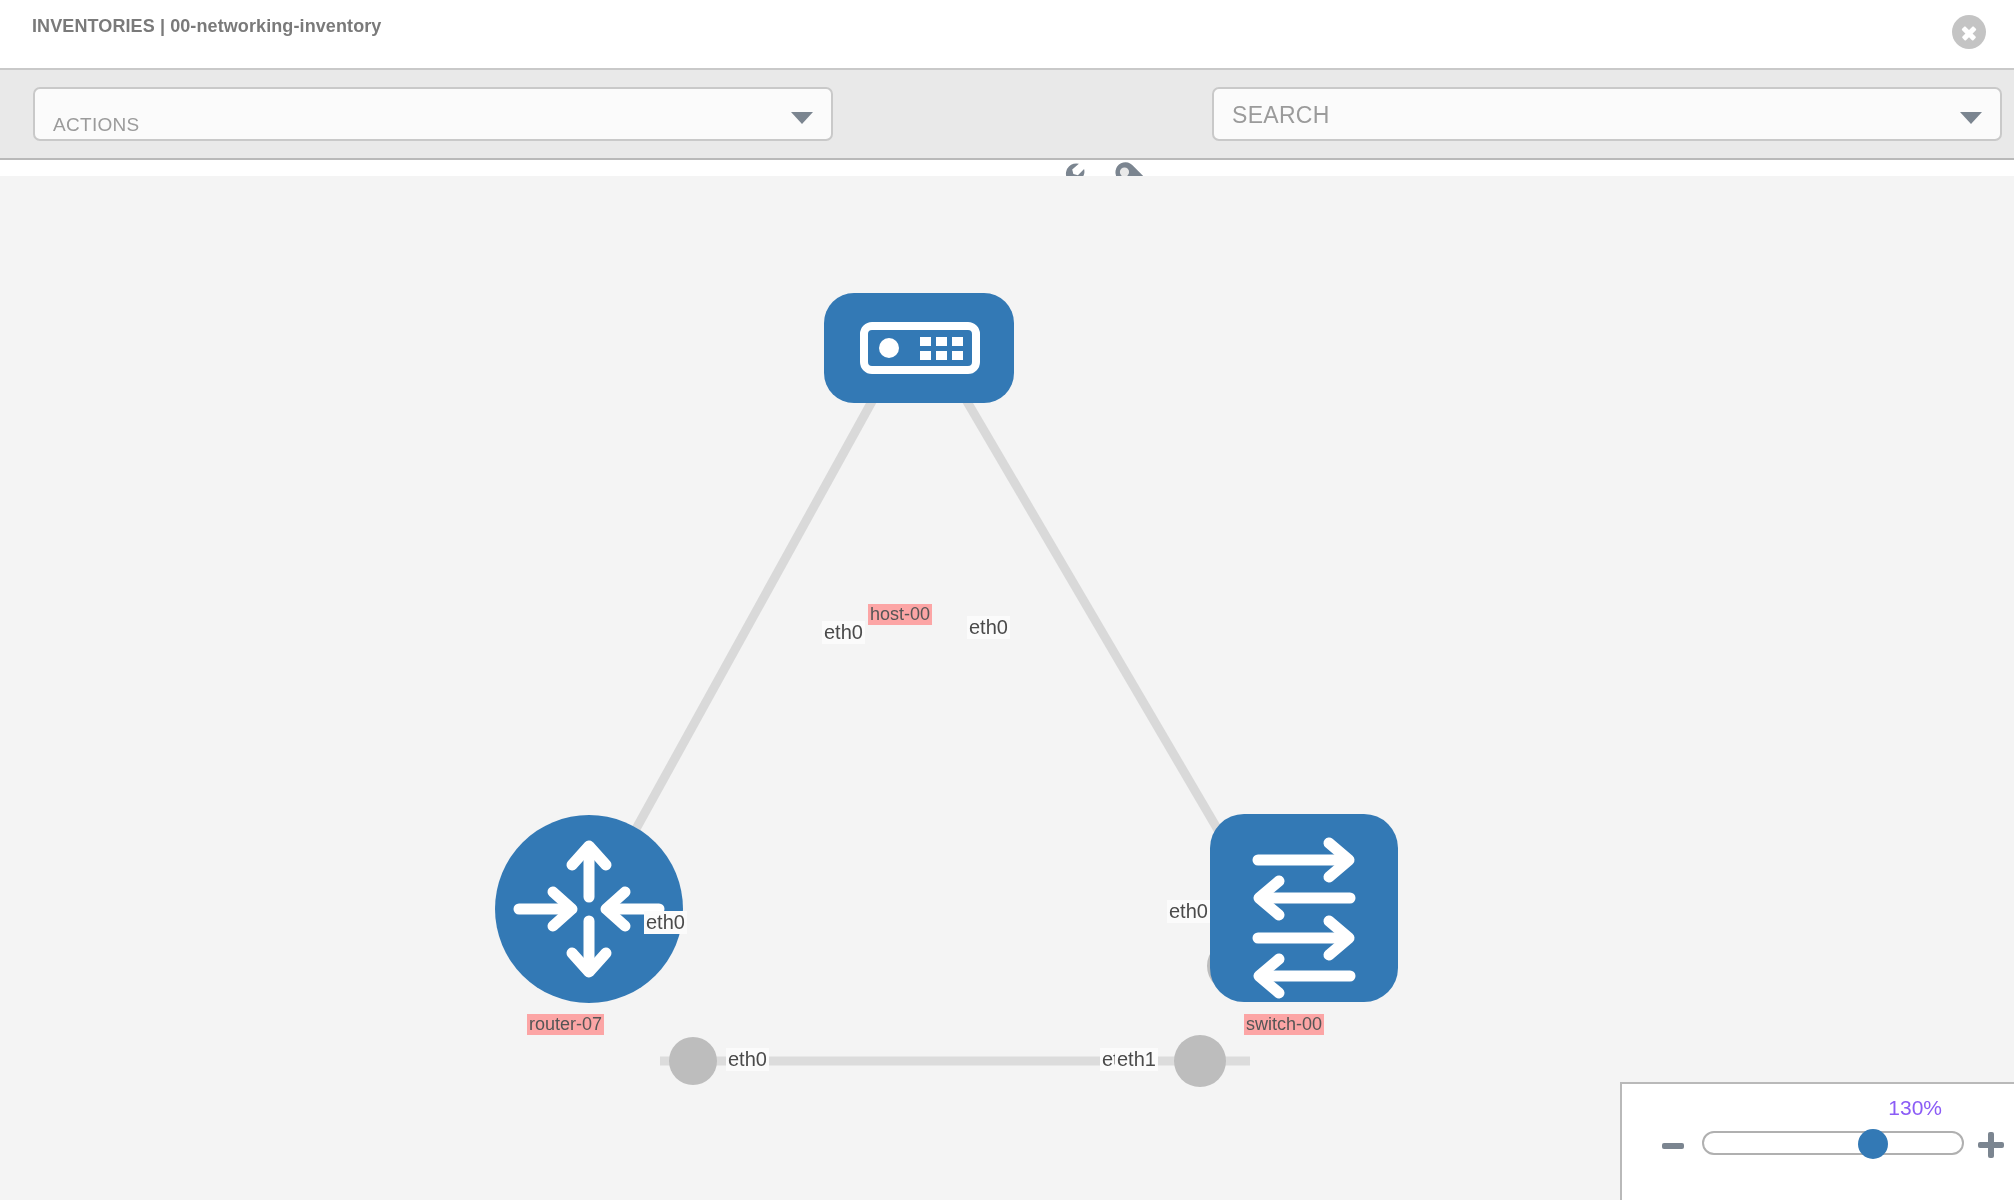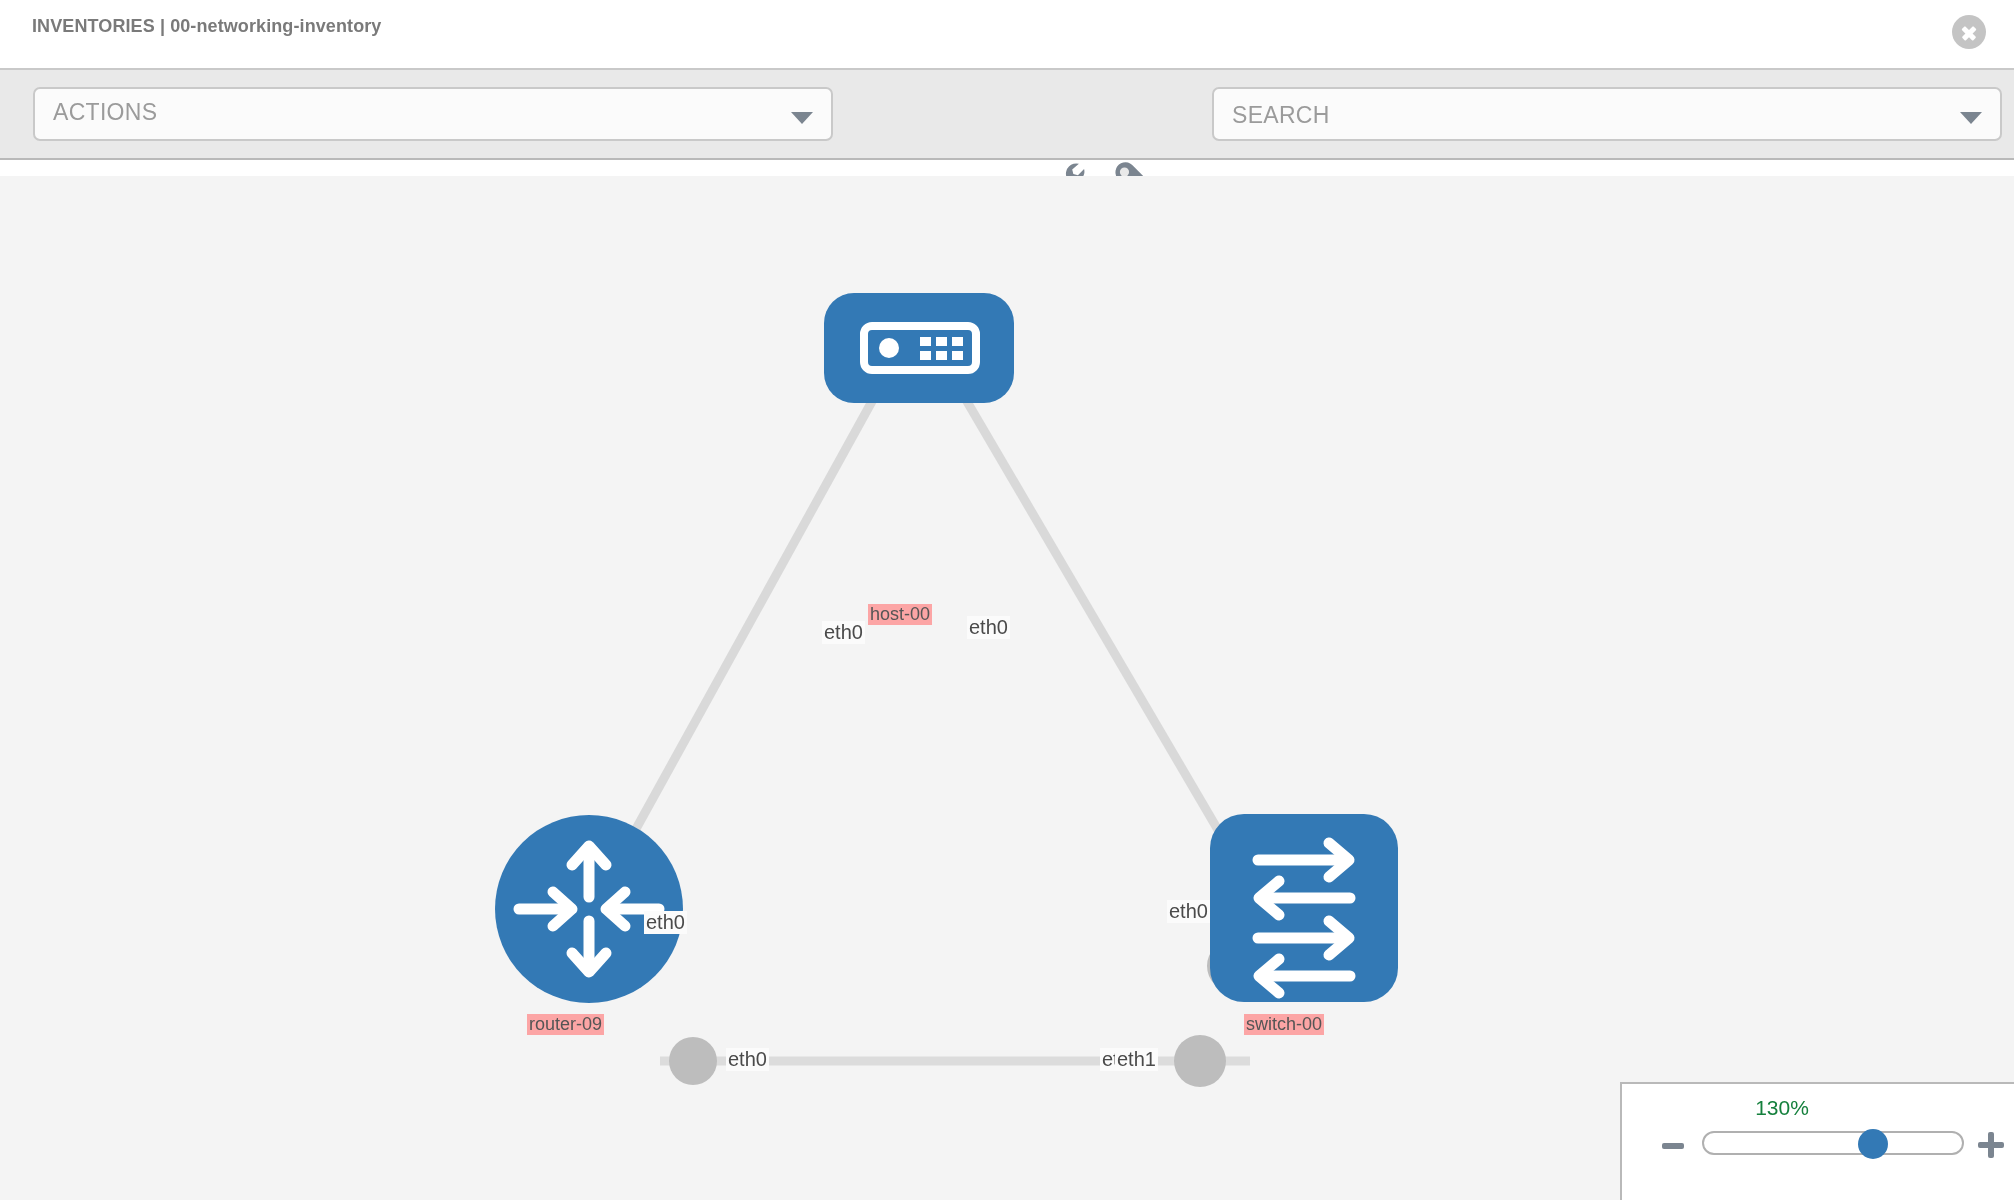--- a/index.html
+++ b/index.html
@@ -88,22 +88,22 @@
     height: 54px;
     background: #fbfbfb;
     border: 2px solid #c9c9c9;
     border-radius: 7px;
     box-sizing: border-box;
     cursor: pointer;
   }
   .actions-select .sel-label {
     position: absolute;
     left: 18px;
-    top: 10px;
-    font-size: 23px;
+    top: 25px;
+    font-size: 19px;
     color: #9b9b9b;
     letter-spacing: 0.3px;
   }
   .caret {
     position: absolute;
     right: 18px;
     top: 23px;
     width: 0; height: 0;
     border-left: 11px solid transparent;
     border-right: 11px solid transparent;
@@ -186,23 +186,23 @@
     background: #ffffff;
     border-top: 2px solid #b9b9b9;
     border-left: 2px solid #b9b9b9;
     box-sizing: border-box;
   }
   .zoom-pct {
     position: absolute;
     top: 12px;
     left: 0;
     width: 320px;
-    text-align: center;
+    text-align: right;
     font-size: 21px;
-    color: #15803d;
+    color: #8b5cf6;
   }
   .zoom-minus {
     position: absolute;
     left: 40px;
     top: 59px;
     width: 22px;
     height: 6px;
     background: #7b8590;
     border-radius: 2px;
     cursor: pointer;
@@ -360,21 +360,21 @@
     <span class="iface-label" style="left:967px; top:440px;">eth0</span>
     <span class="node-label" style="left:868px; top:428px;">host-00</span>
 
     <span class="iface-label" style="left:644px; top:735px;">eth0</span>
     <span class="iface-label" style="left:1167px; top:724px;">eth0</span>
 
     <span class="iface-label" style="left:726px; top:872px;">eth0</span>
     <span class="iface-label" style="left:1100px; top:872px;">eth0</span>
     <span class="iface-label" style="left:1115px; top:872px;">eth1</span>
 
-    <span class="node-label" style="left:527px; top:838px;">router-09</span>
+    <span class="node-label" style="left:527px; top:838px;">router-07</span>
     <span class="node-label" style="left:1244px; top:838px;">switch-00</span>
   </div>
 
   <div class="zoom-panel">
     <div class="zoom-pct">130%</div>
     <div class="zoom-minus"></div>
     <div class="zoom-track"></div>
     <div class="zoom-thumb"></div>
     <div class="zoom-plus"></div>
   </div>

